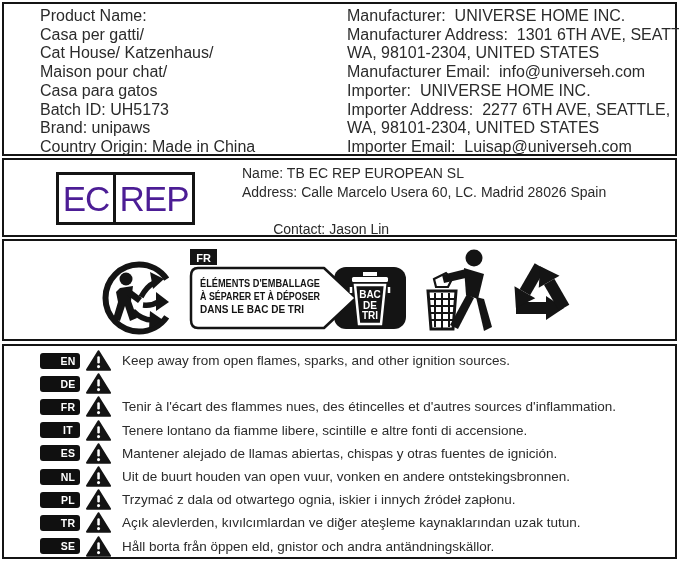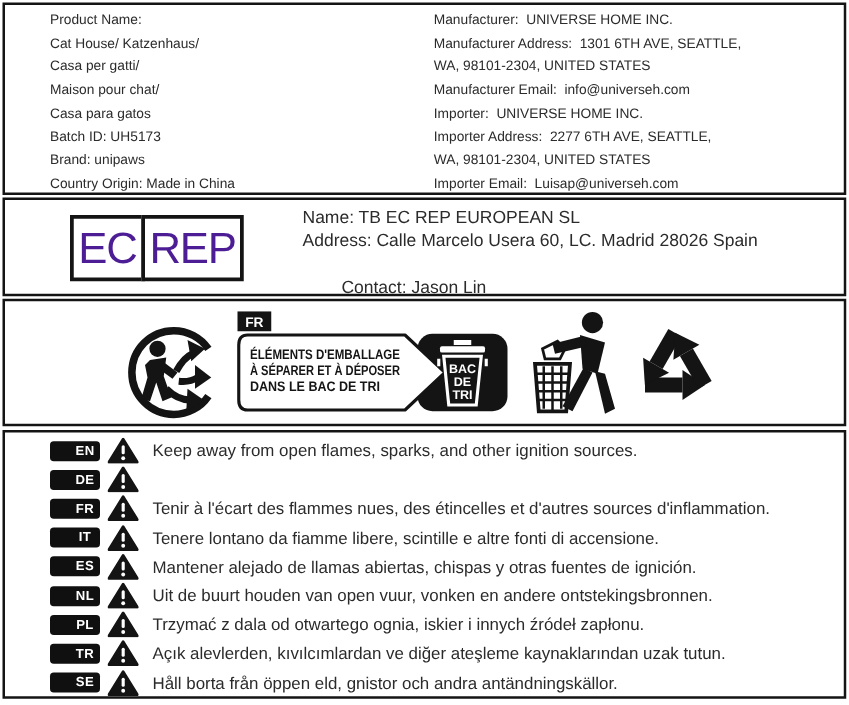--- a/index.html
+++ b/index.html
@@ -9,21 +9,21 @@
   }
   .box{
     position:absolute;left:2px;width:675px;box-sizing:border-box;
     border:2px solid #141414;background:#fff;
   }
   .box1{top:2px;height:154px;display:flex;padding:3px 0 0 36px;}
   .box2{top:158px;height:79px;}
   .box3{top:239px;height:102px;}
   .box4{top:344px;height:215px;padding-top:3px;}
 
-  .info-line{font-size:11px;line-height:18.7px;white-space:pre;}
+  .info-line{font-size:16px;line-height:18.7px;white-space:pre;}
   .col-left{width:307px;flex:0 0 307px;}
   .col-right{flex:1;min-width:0;}
 
   .ecrep-symbol{position:absolute;left:52px;top:12px;display:flex;}
   .ec-cell{
     box-sizing:border-box;border:3px solid #141414;height:53px;
     display:flex;align-items:center;justify-content:center;
     font-size:35px;letter-spacing:-1px;color:#4c1d95;background:#fff;
   }
   .ec-cell.ec{width:60px;}
@@ -45,22 +45,22 @@
   .warn-text{margin-left:11px;font-size:13.5px;white-space:nowrap;}
 </style>
 </head>
 <body>
 
 <div class="page">
 
   <section class="box box1">
     <div class="col-left">
       <div class="info-line">Product Name:</div>
+      <div class="info-line">Casa per gatti/</div>
       <div class="info-line">Cat House/ Katzenhaus/</div>
-      <div class="info-line">Casa per gatti/</div>
       <div class="info-line">Maison pour chat/</div>
       <div class="info-line">Casa para gatos</div>
       <div class="info-line">Batch ID: UH5173</div>
       <div class="info-line">Brand: unipaws</div>
       <div class="info-line">Country Origin: Made in China</div>
     </div>
     <div class="col-right">
       <div class="info-line">Manufacturer:  UNIVERSE HOME INC.</div>
       <div class="info-line">Manufacturer Address:  1301 6TH AVE, SEATTLE,</div>
       <div class="info-line">WA, 98101-2304, UNITED STATES</div>

